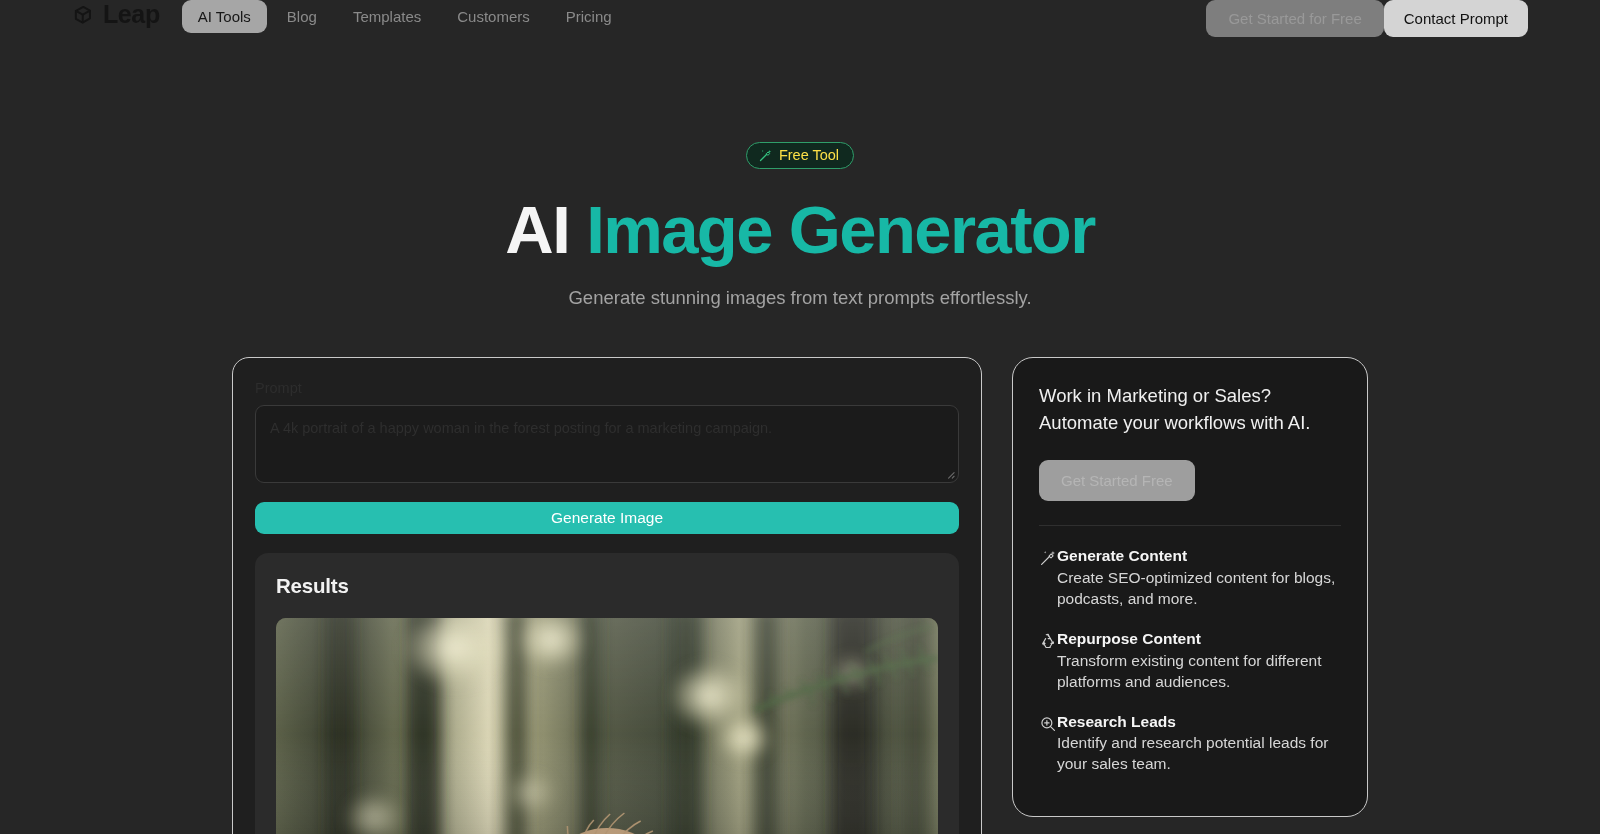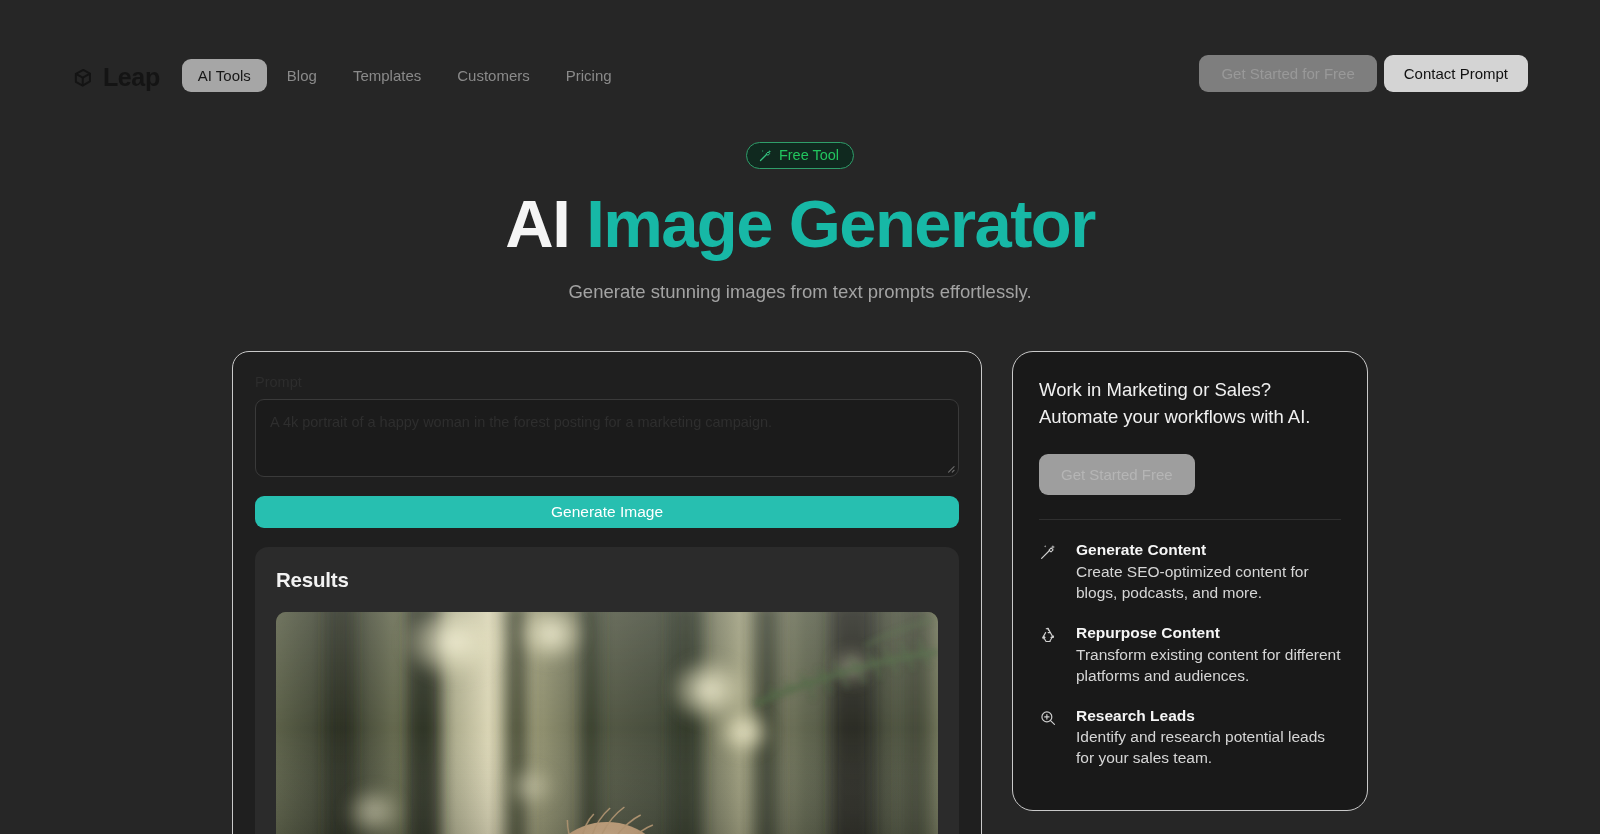--- a/index.html
+++ b/index.html
@@ -15,22 +15,22 @@
     background: #262626;
     font-family: "Liberation Sans", sans-serif;
     color: #e8e8e8;
     -webkit-font-smoothing: antialiased;
   }
 
   
   .header {
     height: 98px;
     display: flex;
-    align-items: flex-end;
-    padding: 6px 72px;
+    align-items: flex-start;
+    padding: 0 72px;
     position: relative;
   }
 
   .brand {
     display: flex;
     align-items: center;
     gap: 9px;
     margin-right: 22px;
   }
   .brand-mark {
@@ -65,21 +65,20 @@
   .nav-item.active {
     background: #a6a6a6;
     color: #171717;
     font-weight: 400;
   }
 
   .header-actions {
     margin-left: auto;
     display: flex;
     align-items: center;
-    gap: 7px;
   }
   .btn-ghost {
     background: #7e7e7e;
     color: #999999;
     font-size: 15px;
     padding: 11px 22px;
     border-radius: 9px;
     border: none;
     font-family: inherit;
     cursor: pointer;
@@ -103,30 +102,30 @@
   .hero {
     text-align: center;
     padding-top: 44px;
   }
   .badge {
     display: inline-flex;
     align-items: flex-start;
     gap: 6px;
     background: #10291f;
     border: 1px solid #2f9e6a;
-    color: #22c55e;
+    color: #fde047;
     border-radius: 999px;
     padding: 5px 14px 5px 11px;
     font-size: 14.5px;
     line-height: 1;
   }
   .badge svg { display: block; }
 
   .hero-title {
-    margin-top: 20px;
+    margin-top: 26px;
     font-size: 67px;
     font-weight: 700;
     letter-spacing: -1.6px;
     line-height: 1.05;
     color: #f5f5f5;
   }
   .hero-title .accent { color: #17b8a6; }
 
   .hero-sub {
     margin-top: 22px;
@@ -254,21 +253,21 @@
   }
   .side-divider {
     margin-top: 24px;
     height: 1px;
     background: #2f2f2f;
   }
 
   .feature-list { padding-top: 20px; }
   .feature {
     display: flex;
-    gap: 19px;
+    gap: 0;
     margin-bottom: 19px;
   }
   .feature-icon {
     flex: none;
     width: 18px;
     height: 18px;
     margin-top: 3px;
     color: #cfcfcf;
   }
   .feature-icon svg { display: block; }

